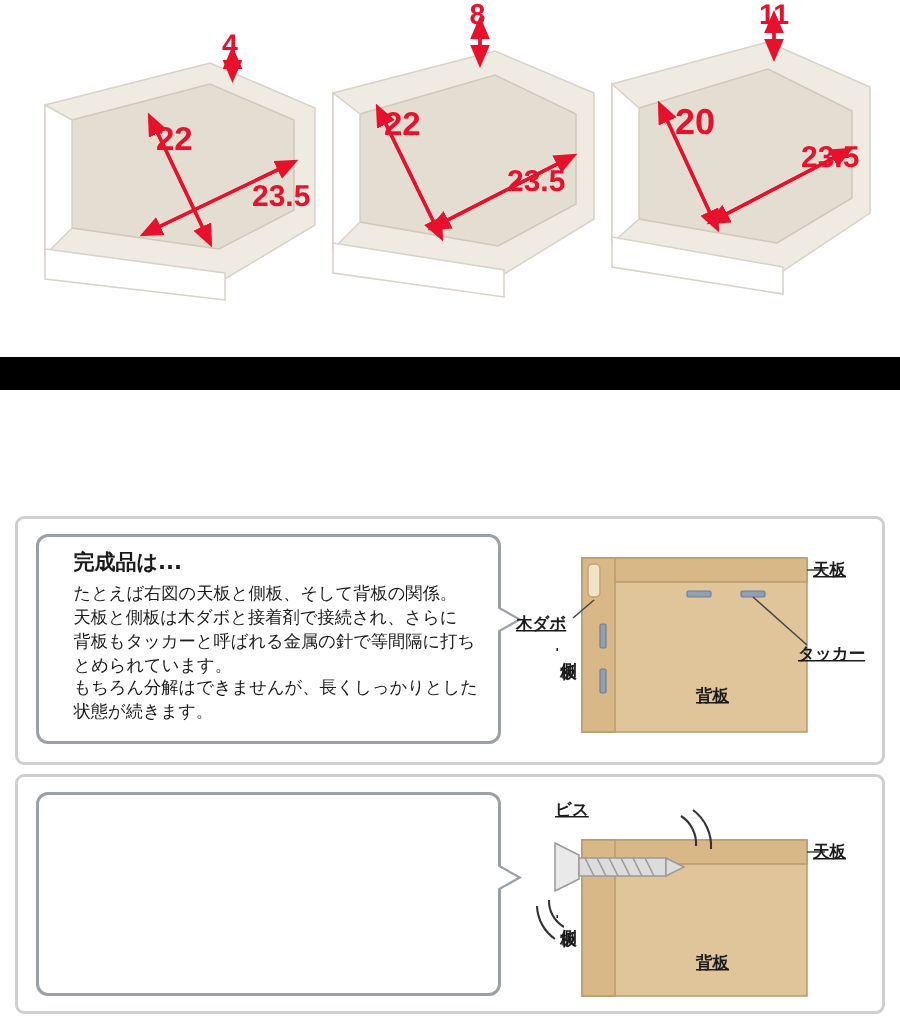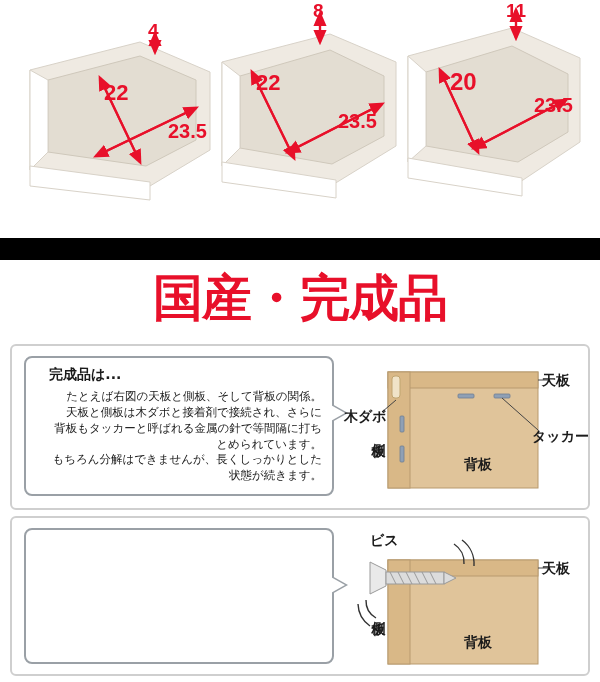--- a/index.html
+++ b/index.html
@@ -129,42 +129,42 @@
     color: #1b1b1b;
     margin-bottom: 5px;
     font-family: "DejaVu Sans", sans-serif;
   }
   .bubble-body {
     font-size: 11.5px;
     line-height: 1.38;
     color: #1b1b1b;
     white-space: pre-line;
     font-family: Liberation Mono, monospace;
-    text-align: right;
   }
 
   
   .diagram {
     position: absolute;
     right: 8px;
     top: 8px;
     width: 238px;
     height: 148px;
   }
   .panel-2 .diagram { height: 142px; }
 
   .diag-svg { position: absolute; left: 0; top: 0; }
 
   .diag-label {
     position: absolute;
-    font-size: 14px;
+    font-size: 11px;
     color: #1b1b1b;
     font-family: "DejaVu Sans", sans-serif;
     white-space: nowrap;
     font-weight: bold;
+    text-decoration: underline;
   }
   .diag-label.vertical {
     writing-mode: vertical-rl;
     text-orientation: upright;
     letter-spacing: 1px;
   }
 </style>
 </head>
 <body>
 
@@ -243,21 +243,20 @@
   <div class="dim-label" style="left:338px; top:110px; font-size:20px;">23.5</div>
 
   <div class="dim-label" style="left:506px; top:0px; font-size:19px;">11</div>
   <div class="dim-label" style="left:450px; top:68px; font-size:24px;">20</div>
   <div class="dim-label" style="left:534px; top:94px; font-size:20px;">23.5</div>
 </div>
 
 <div class="black-bar"></div>
 
 <div class="headline">
-    <span class="ht red-part">国産・完成品</span>
 </div>
 
 <div class="panel panel-1">
   <div class="bubble">
     <div class="bubble-title">完成品は...</div>
     <div class="bubble-body">たとえば右図の天板と側板、そして背板の関係。
 天板と側板は木ダボと接着剤で接続され、さらに
 背板もタッカーと呼ばれる金属の針で等間隔に打ち
 とめられています。
 もちろん分解はできませんが、長くしっかりとした

